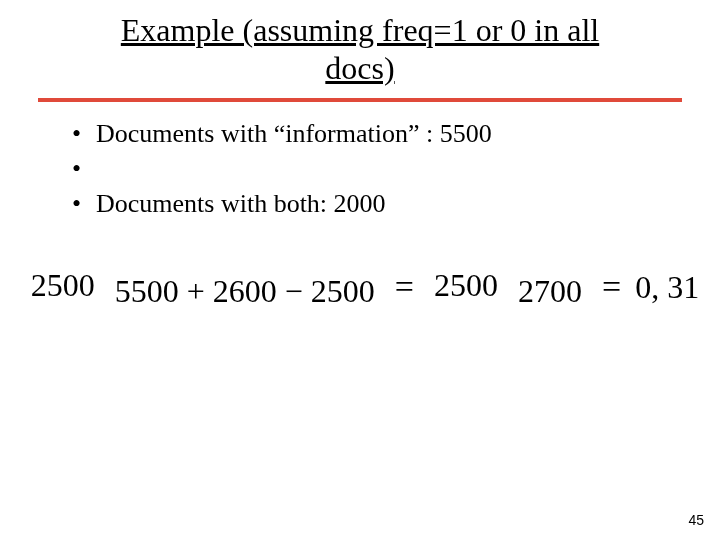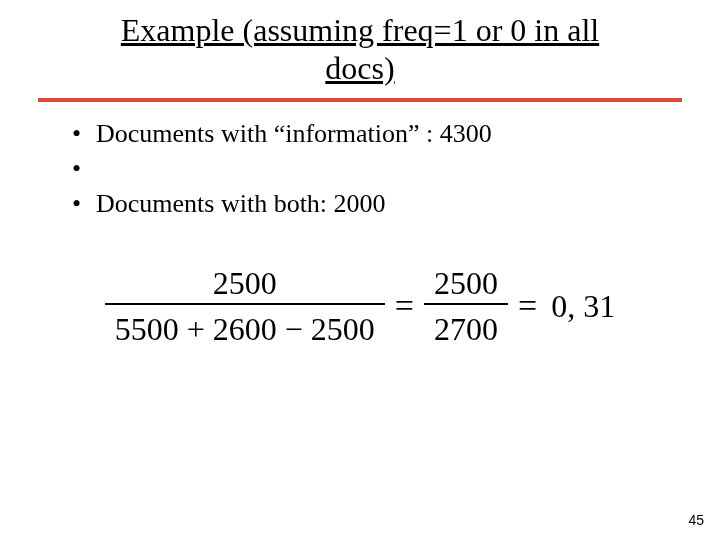--- a/index.html
+++ b/index.html
@@ -52,21 +52,20 @@
     justify-content: center;
   }
   .formula {
     display: flex;
     align-items: center;
     font-size: 32px;
     line-height: 1;
   }
   .frac {
     display: inline-flex;
-    flex-direction: column;
     align-items: center;
   }
   .frac .top {
     padding: 0 10px 4px 10px;
   }
   .frac .bar {
     align-self: stretch;
     height: 2px;
     background: #000;
   }
@@ -97,21 +96,21 @@
   <h1 class="title">
     <span>Example (assuming freq=1 or 0 in all</span><br>
     <span>docs)</span>
   </h1>
 
   <div class="hr"></div>
 
   <div class="bullets">
     <div class="row">
       <span class="dot">•</span>
-      <span>Documents with “information” : 4300</span>
+      <span>Documents with “information” : 5500</span>
     </div>
     <div class="row">
       <span class="dot">•</span>
     </div>
     <div class="row">
       <span class="dot">•</span>
       <span>Documents with both: 2000</span>
     </div>
   </div>
 

